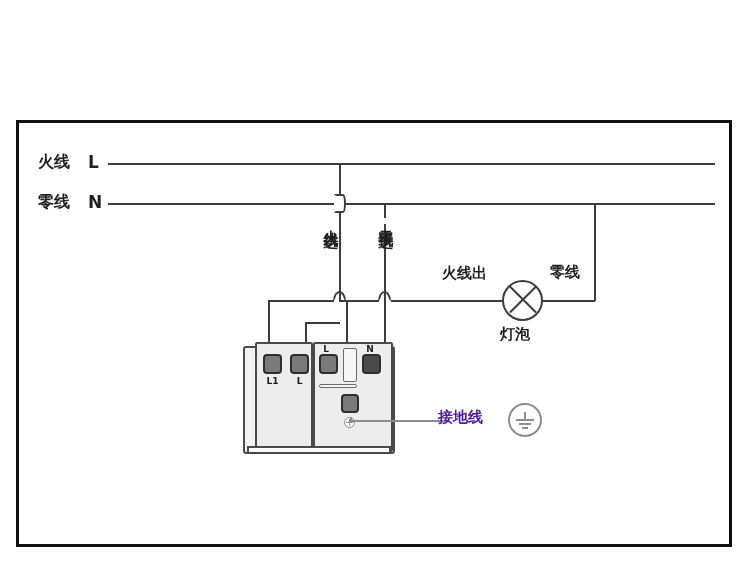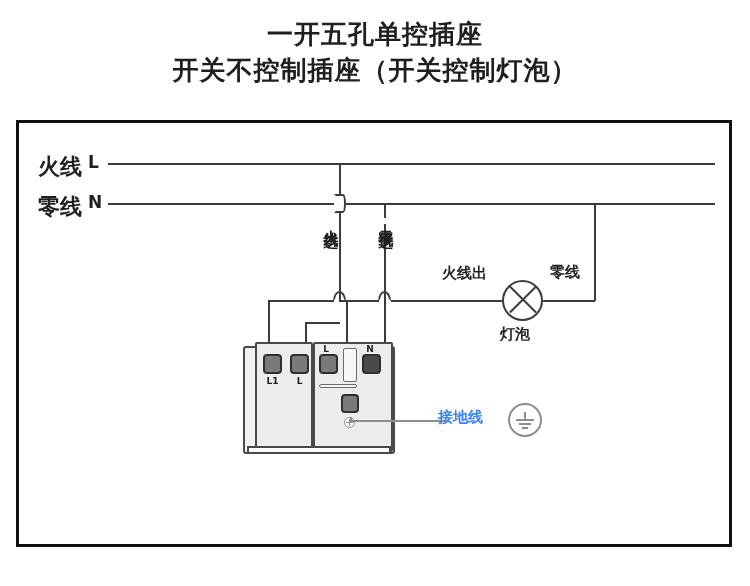--- a/index.html
+++ b/index.html
@@ -28,28 +28,28 @@
     background:#fff;
   }
 
   
   .hline{position:absolute;background:#3c3c3c;height:2px;}
   .vline{position:absolute;background:#3c3c3c;width:2px;}
   .hline.grey{background:#8d8d8d;}
   .vline.grey{background:#8d8d8d;}
 
   .lbl{position:absolute;color:#1f1f1f;font-weight:bold;white-space:nowrap;}
-  .lbl.bus{font-size:22px;text-align:right;}
+  .lbl.bus{font-size:16px;text-align:right;}
   .lbl.busletter{font-size:17px;font-weight:bold;}
   .lbl.mid{font-size:15px;}
   .lbl.vert{
     font-size:15px;writing-mode:vertical-rl;text-orientation:upright;
     line-height:17px;letter-spacing:2px;
   }
-  .lbl.grey{color:#3b82f6;}
+  .lbl.grey{color:#4c1d95;}
 
   .whitebg{background:#fff;}
 
   
   .hop{
     position:absolute;
     border:2px solid #3c3c3c;
     background:transparent;
     box-sizing:border-box;
   }
@@ -112,24 +112,20 @@
   .footnote{
     position:absolute;left:0;top:486px;width:750px;text-align:center;
     font-size:13px;color:#6d6d6d;letter-spacing:0.5px;white-space:nowrap;
   }
 </style>
 </head>
 <body>
 
 <div id="root">
 
-  <div class="title-block">
-    <div class="title-line">一开五孔单控插座</div>
-    <div class="title-line">开关不控制插座（开关控制灯泡）</div>
-  </div>
 
   <div class="frame"></div>
 
   <div class="lbl bus" style="left:38px;top:152px;">火线</div>
   <div class="lbl busletter" style="left:88px;top:152px;">L</div>
 
   <div class="lbl bus" style="left:38px;top:192px;">零线</div>
   <div class="lbl busletter" style="left:88px;top:192px;">N</div>
 
   <div class="hline" style="left:108px;top:163px;width:607px;"></div>

